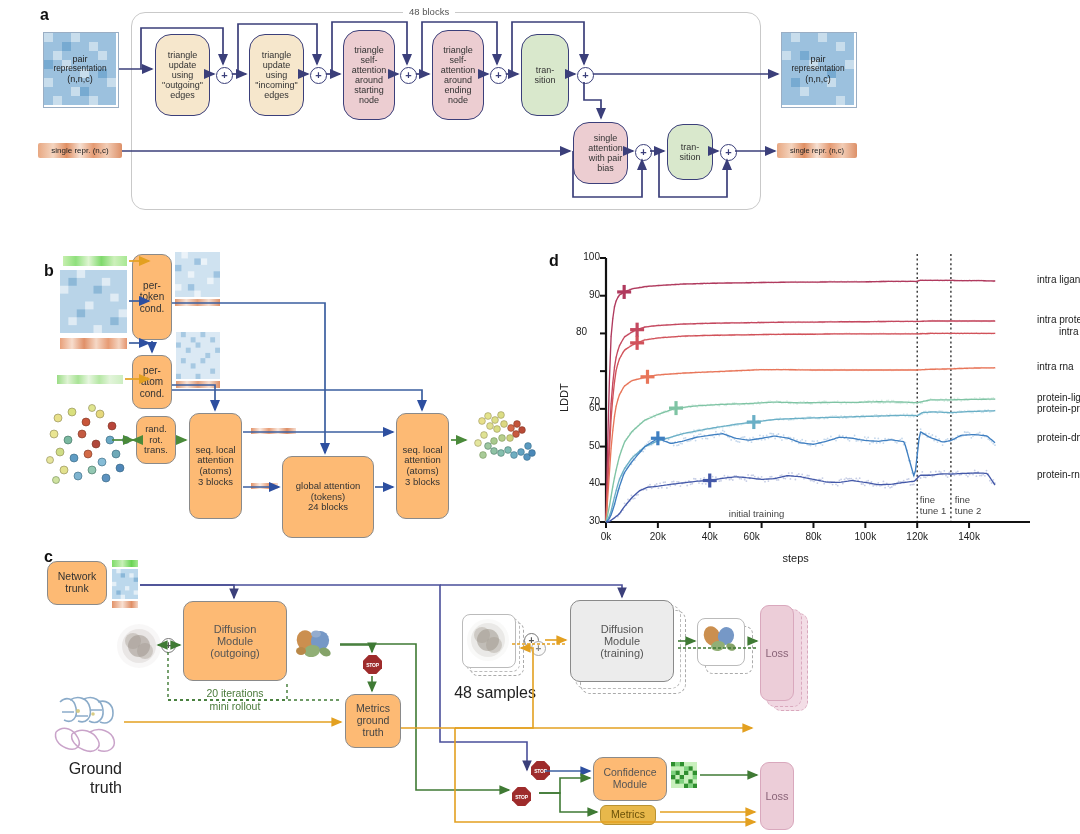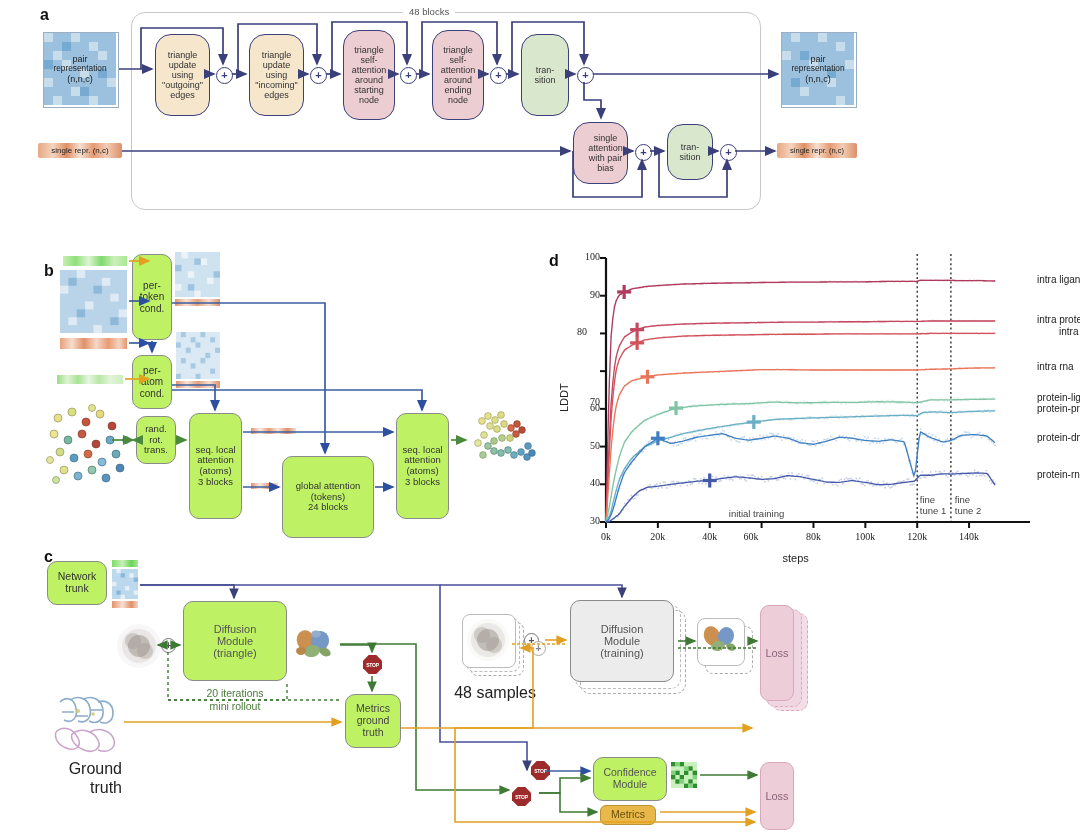--- a/index.html
+++ b/index.html
@@ -9,21 +9,21 @@
   .panel-letter{font-weight:bold;font-size:16px;color:#111;}
 
   
   .box{position:absolute;box-sizing:border-box;display:flex;align-items:center;
        justify-content:center;text-align:center;border-radius:16px;
        border:1.3px solid #3b3f7a;line-height:1.12;}
   .box span{display:block;}
   .beige{background:#f6e7cc;border-color:#3b3f7a;}
   .pink{background:#eccdd1;border-color:#3b3f7a;}
   .green{background:#d9e8cc;border-color:#3b3f7a;}
-  .grey{background:#bef264;border:1.3px solid #8a8a8a;border-radius:10px;}
+  .grey{background:#fdba74;border:1.3px solid #8a8a8a;border-radius:10px;}
   .lossbox{background:#eccdd8;border:1.3px solid #c8a0b4;border-radius:9px;}
   .metricsbox{background:#e8b84b;border:1.3px solid #a8801f;border-radius:7px;color:#5b4405;}
 
   
   .plus{position:absolute;width:15px;height:15px;border-radius:50%;
         background:#fff;border:1.4px solid #3b3f7a;
         display:flex;align-items:center;justify-content:center;
         font-size:11px;line-height:1;color:#3b3f7a;font-weight:bold;}
 
   
@@ -35,21 +35,21 @@
   .tilecap{position:absolute;font-size:9px;color:#222;text-align:center;line-height:1.15;}
   .strip{position:absolute;}
 
   
   svg.wires{position:absolute;left:0;top:0;width:1080px;height:834px;overflow:visible;
             pointer-events:none;}
 
   
   #chart{position:absolute;left:540px;top:240px;width:540px;height:320px;}
   .axlabel{position:absolute;font-size:10.5px;color:#222;}
-  .tickl{position:absolute;font-size:10px;color:#222;font-family:Liberation Serif, serif;}
+  .tickl{position:absolute;font-size:10px;color:#222;}
   .serieslabel{position:absolute;font-size:10px;color:#222;white-space:nowrap;}
   .annot{position:absolute;font-size:9.5px;color:#444;}
   .ylabel{position:absolute;font-size:11px;color:#222;transform:rotate(-90deg);
           transform-origin:left top;white-space:nowrap;}
 
   .stopsign{position:absolute;width:19px;height:19px;display:flex;align-items:center;
             justify-content:center;font-size:5px;font-weight:bold;color:#fff;
             background:#9e2b2b;clip-path:polygon(30% 0,70% 0,100% 30%,100% 70%,70% 100%,30% 100%,0 70%,0 30%);
             letter-spacing:-0.2px;}
   .glabel{position:absolute;font-size:10.5px;color:#4a7a3a;text-align:center;line-height:1.2;}
@@ -437,21 +437,21 @@
         <circle cx="24" cy="24" r="22" opacity="0.07"></circle>
   </g>
     </svg>
 </div>
 <div class="plus" style="left:161px;top:638px;width:13px;height:13px;font-size:10px;border-color:#777;color:#555;">+</div>
 
 <div class="box grey" style="left:183px;top:601px;width:104px;height:80px;font-size:11px;color:#555;">
   <div>
     <span>Diffusion</span>
     <span>Module</span>
-    <span>(triangle)</span>
+    <span>(outgoing)</span>
   </div>
 </div>
 
 <div class="glabel" style="left:185px;top:687px;width:100px;">
   <div>20 iterations</div>
   <div>mini rollout</div>
 </div>
 
 <div class="tile" style="left:292px;top:625px;width:45px;height:42px;">
   <svg width="45" height="42" viewBox="0 0 45 42">

